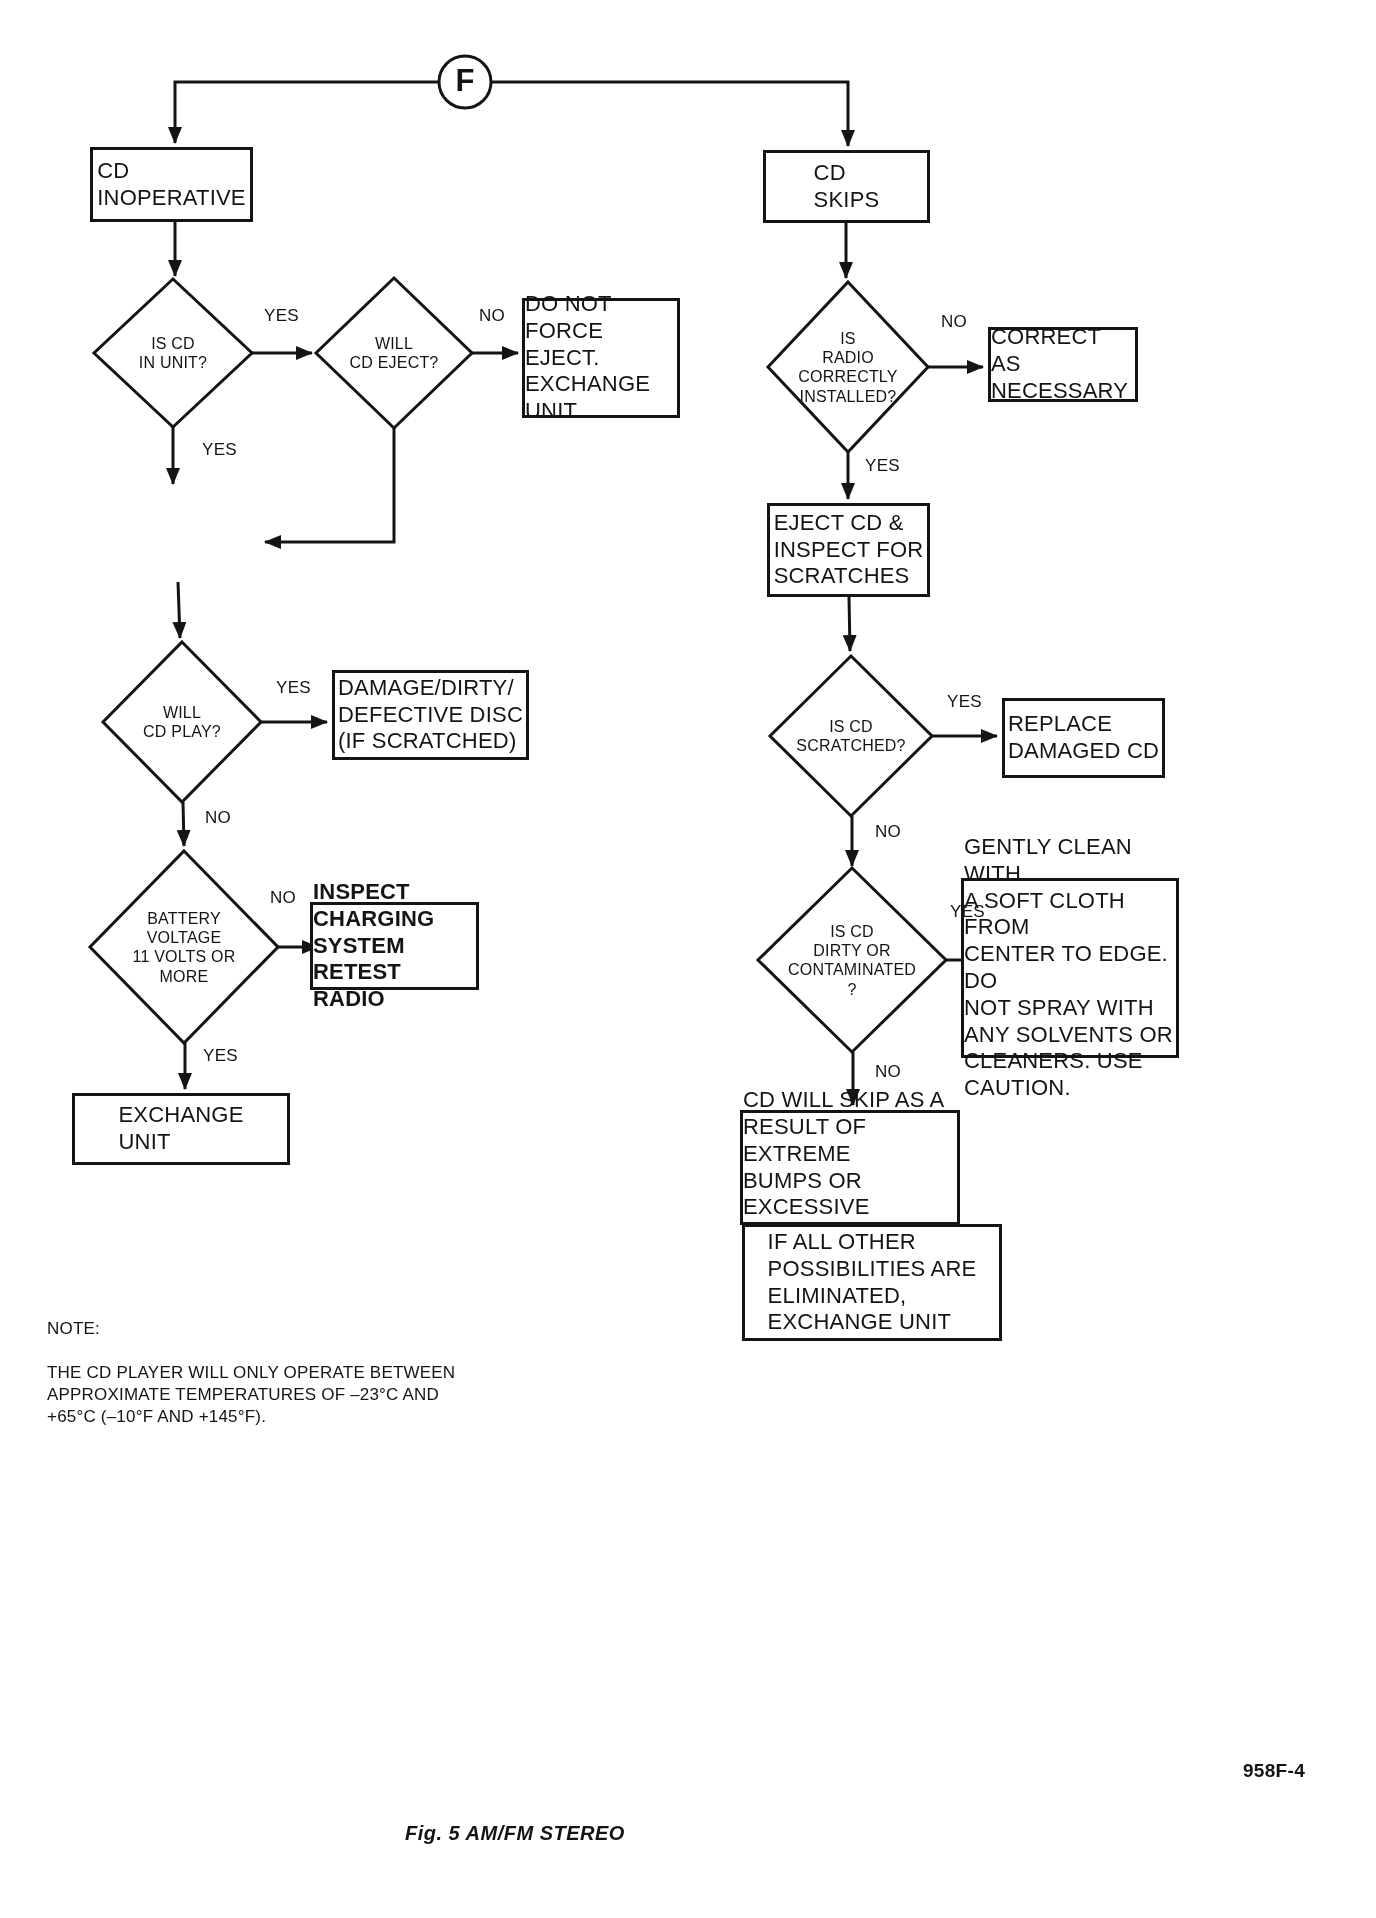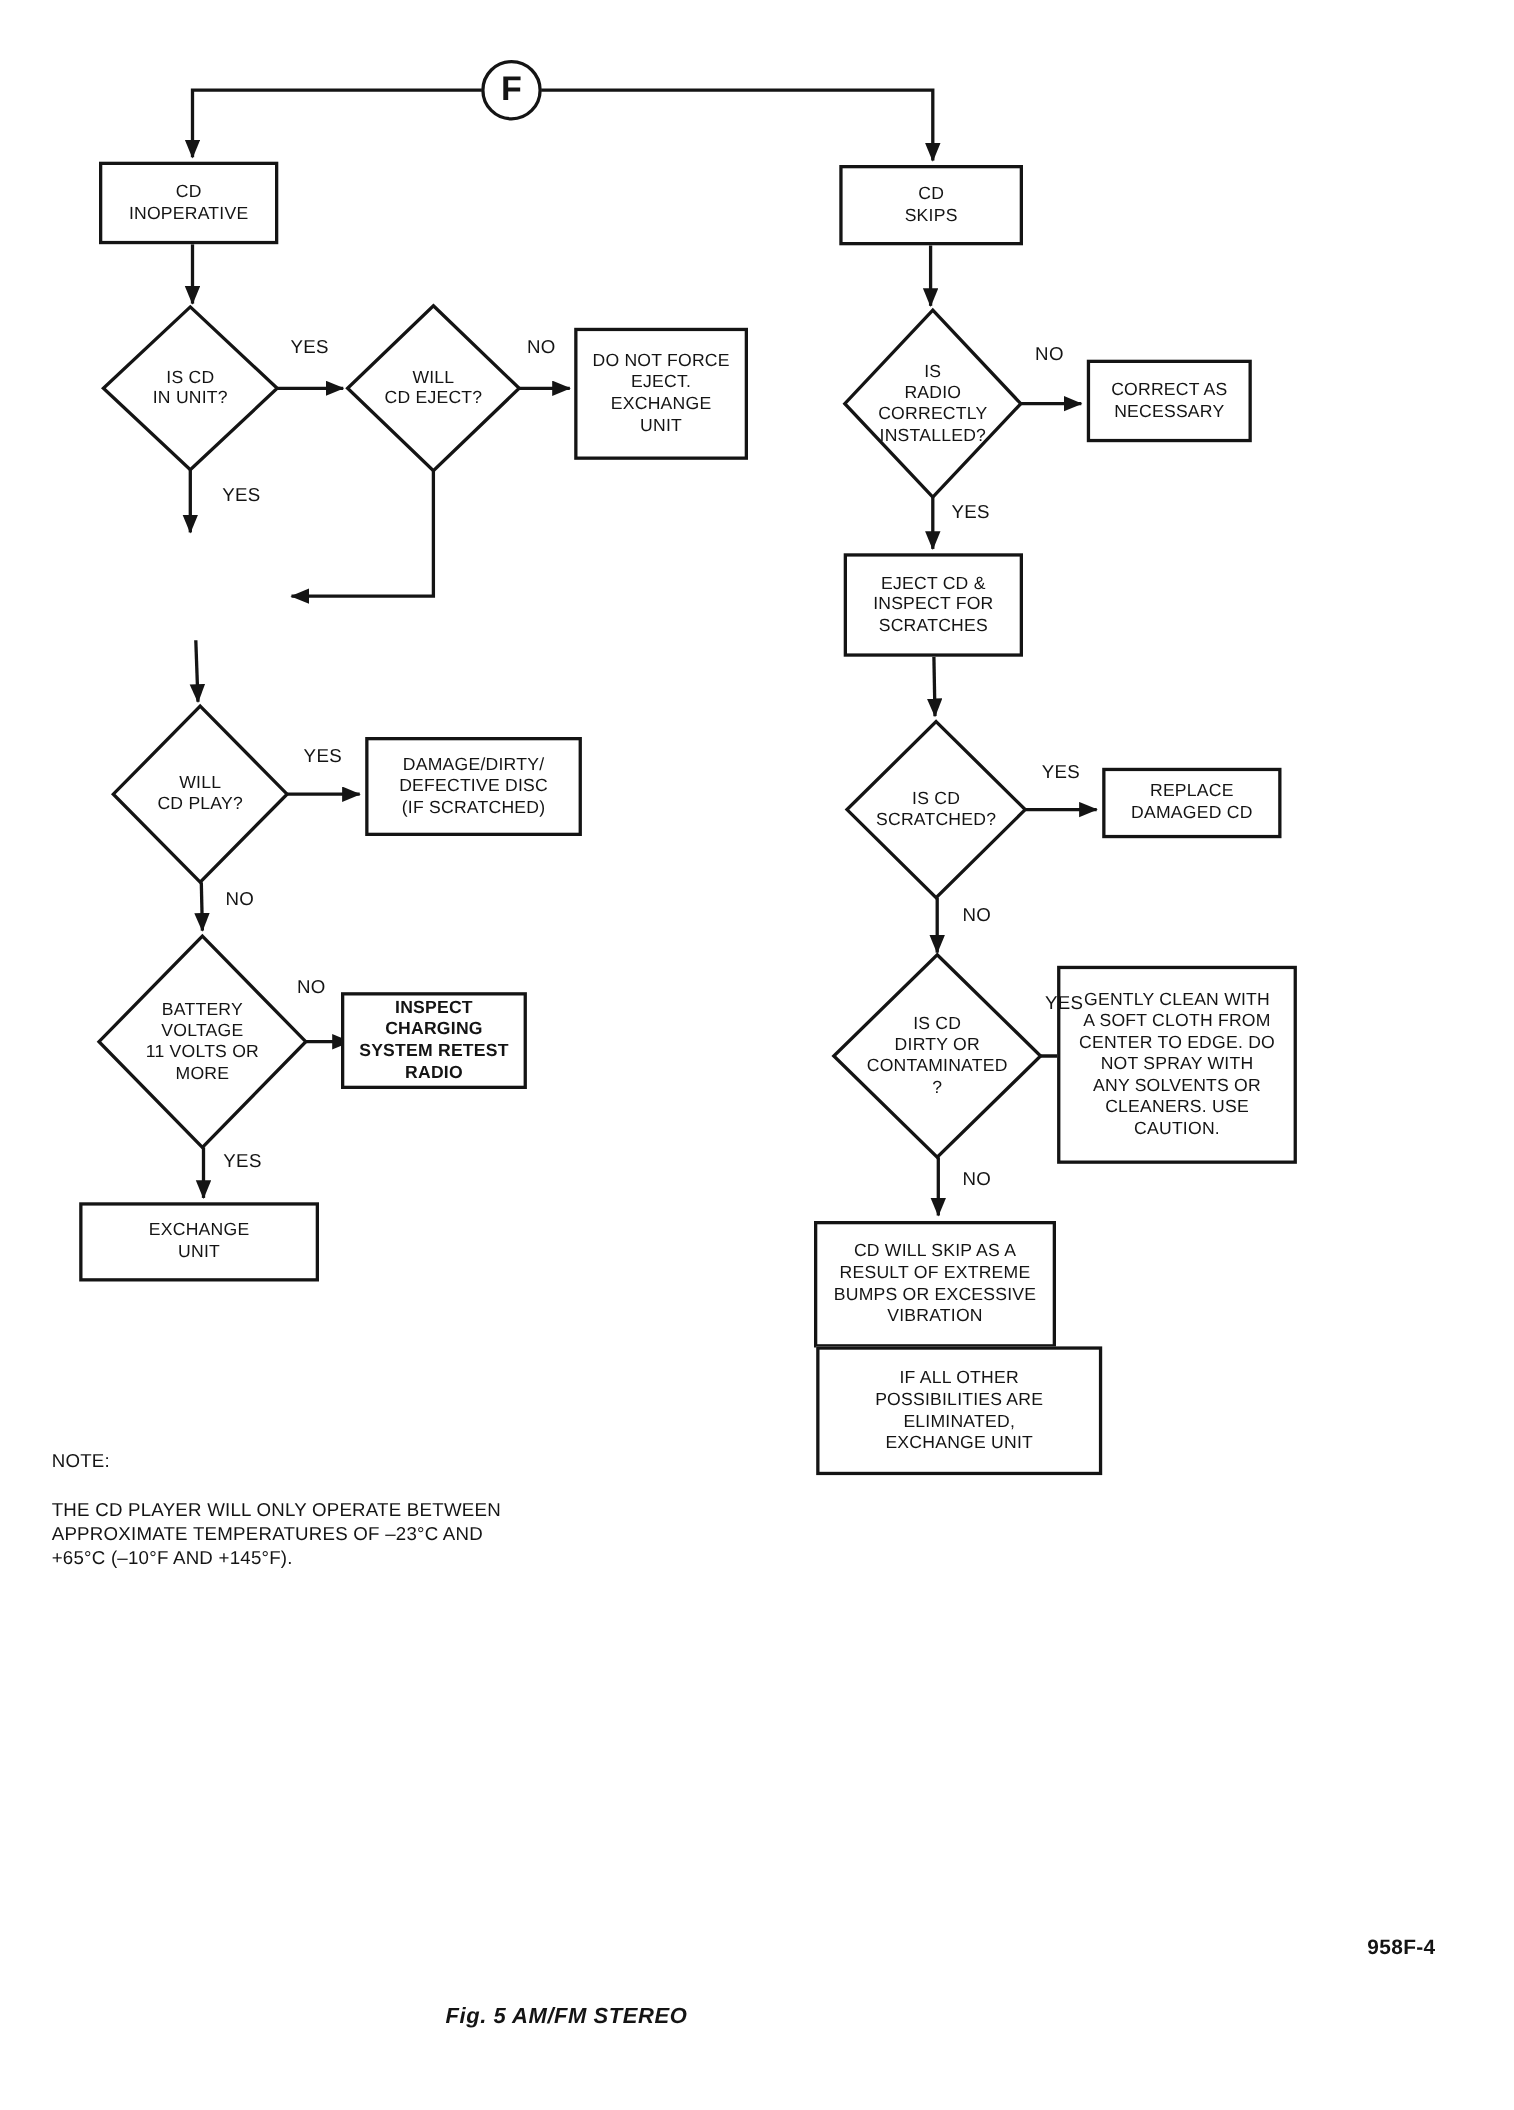--- a/index.html
+++ b/index.html
@@ -10,23 +10,22 @@
     font-family:"Liberation Sans", sans-serif;
     color:#141414;
     overflow:hidden;
   }
   .gfx{position:absolute;left:0;top:0;}
   .box{
     position:absolute;
     border:3px solid #141414;
     background:#ffffff;
     display:flex;align-items:center;justify-content:center;
-    text-align:center;
     white-space:pre-line;
-    font-size:16px;line-height:1.22;
+    font-size:22px;line-height:1.22;
     letter-spacing:.2px;
     box-sizing:border-box;
   }
   .dtext{
     position:absolute;
     transform:translate(-50%,-50%);
     text-align:center;
     white-space:pre-line;
     font-size:16px;line-height:1.2;
     letter-spacing:.2px;
@@ -120,21 +119,21 @@
 RADIO</div>
   <div class="box" style="left:72px;top:1093px;width:218px;height:72px;">EXCHANGE
 UNIT</div>
   <div class="box" style="left:763px;top:150px;width:167px;height:73px;">CD
 SKIPS</div>
   <div class="box" style="left:988px;top:327px;width:150px;height:75px;">CORRECT AS
 NECESSARY</div>
   <div class="box" style="left:767px;top:503px;width:163px;height:94px;">EJECT CD &amp;
 INSPECT FOR
 SCRATCHES</div>
-  <div class="box" style="left:1002px;top:698px;width:163px;height:64px;">REPLACE
+  <div class="box" style="left:1002px;top:698px;width:163px;height:80px;">REPLACE
 DAMAGED CD</div>
   <div class="box" style="left:961px;top:878px;width:218px;height:180px;">GENTLY CLEAN WITH
 A SOFT CLOTH FROM
 CENTER TO EDGE. DO
 NOT SPRAY WITH
 ANY SOLVENTS OR
 CLEANERS. USE
 CAUTION.</div>
   <div class="box" style="left:740px;top:1110px;width:220px;height:115px;">CD WILL SKIP AS A
 RESULT OF EXTREME

